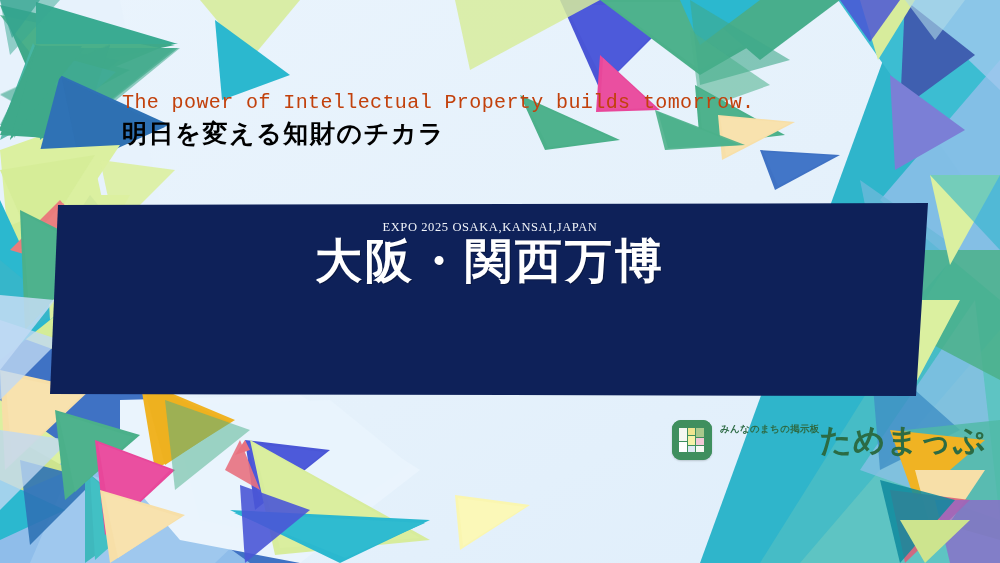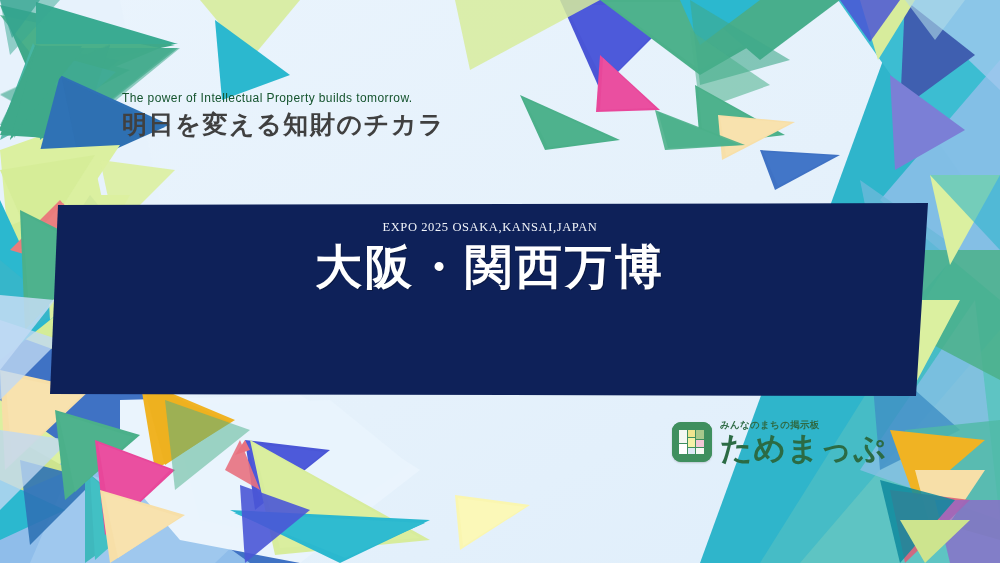--- a/index.html
+++ b/index.html
@@ -26,33 +26,33 @@
   }
 
   
   #tagline-block {
     position: absolute;
     left: 122px;
     top: 92px;
     width: 560px;
   }
   #tagline-en {
-    font-family: Liberation Sans, sans-serif;
-    font-size: 12px;
+    font-family: Liberation Mono, monospace;
+    font-size: 20px;
     letter-spacing: 0.4px;
-    color: #14532d;
+    color: #c2410c;
     white-space: nowrap;
     line-height: 1.1;
   }
   #tagline-ja {
     font-family: "Liberation Serif", serif;
     font-weight: bold;
     font-size: 25px;
     letter-spacing: 1.6px;
-    color: #404040;
+    color: #000000;
     white-space: nowrap;
     margin-top: 5px;
     line-height: 1.2;
   }
 
   
   #banner-wrap {
     position: absolute;
     left: 0;
     top: 0;
@@ -81,21 +81,20 @@
     font-size: 12.5px;
     letter-spacing: 0.6px;
     color: #f2f5fa;
     margin-top: 15px;
   }
   #banner-heading {
     font-family: "Liberation Serif", serif;
     font-weight: bold;
     color: #ffffff;
     text-align: center;
-    margin-top: 6px;
     line-height: 1.12;
     text-shadow: 1px 1px 0 rgba(0,0,0,0.25);
   }
   #banner-heading .hl {
     display: block;
     font-size: 47px;
     letter-spacing: 3px;
   }
 
   
@@ -112,21 +111,21 @@
     height: 40px;
     border-radius: 9px;
     background: #3f8f5e;
     box-shadow: 0 1px 2px rgba(0,0,0,0.18);
     position: relative;
     flex: 0 0 auto;
   }
   #logo-mark svg { display:block; }
   #logo-words {
     display: flex;
-    flex-direction: column;
+    flex-direction: row;
     justify-content: center;
   }
   #logo-tagline {
     font-size: 9.5px;
     font-weight: bold;
     color: #2e6b45;
     letter-spacing: 0.3px;
     line-height: 1;
     margin-bottom: 2px;
   }

